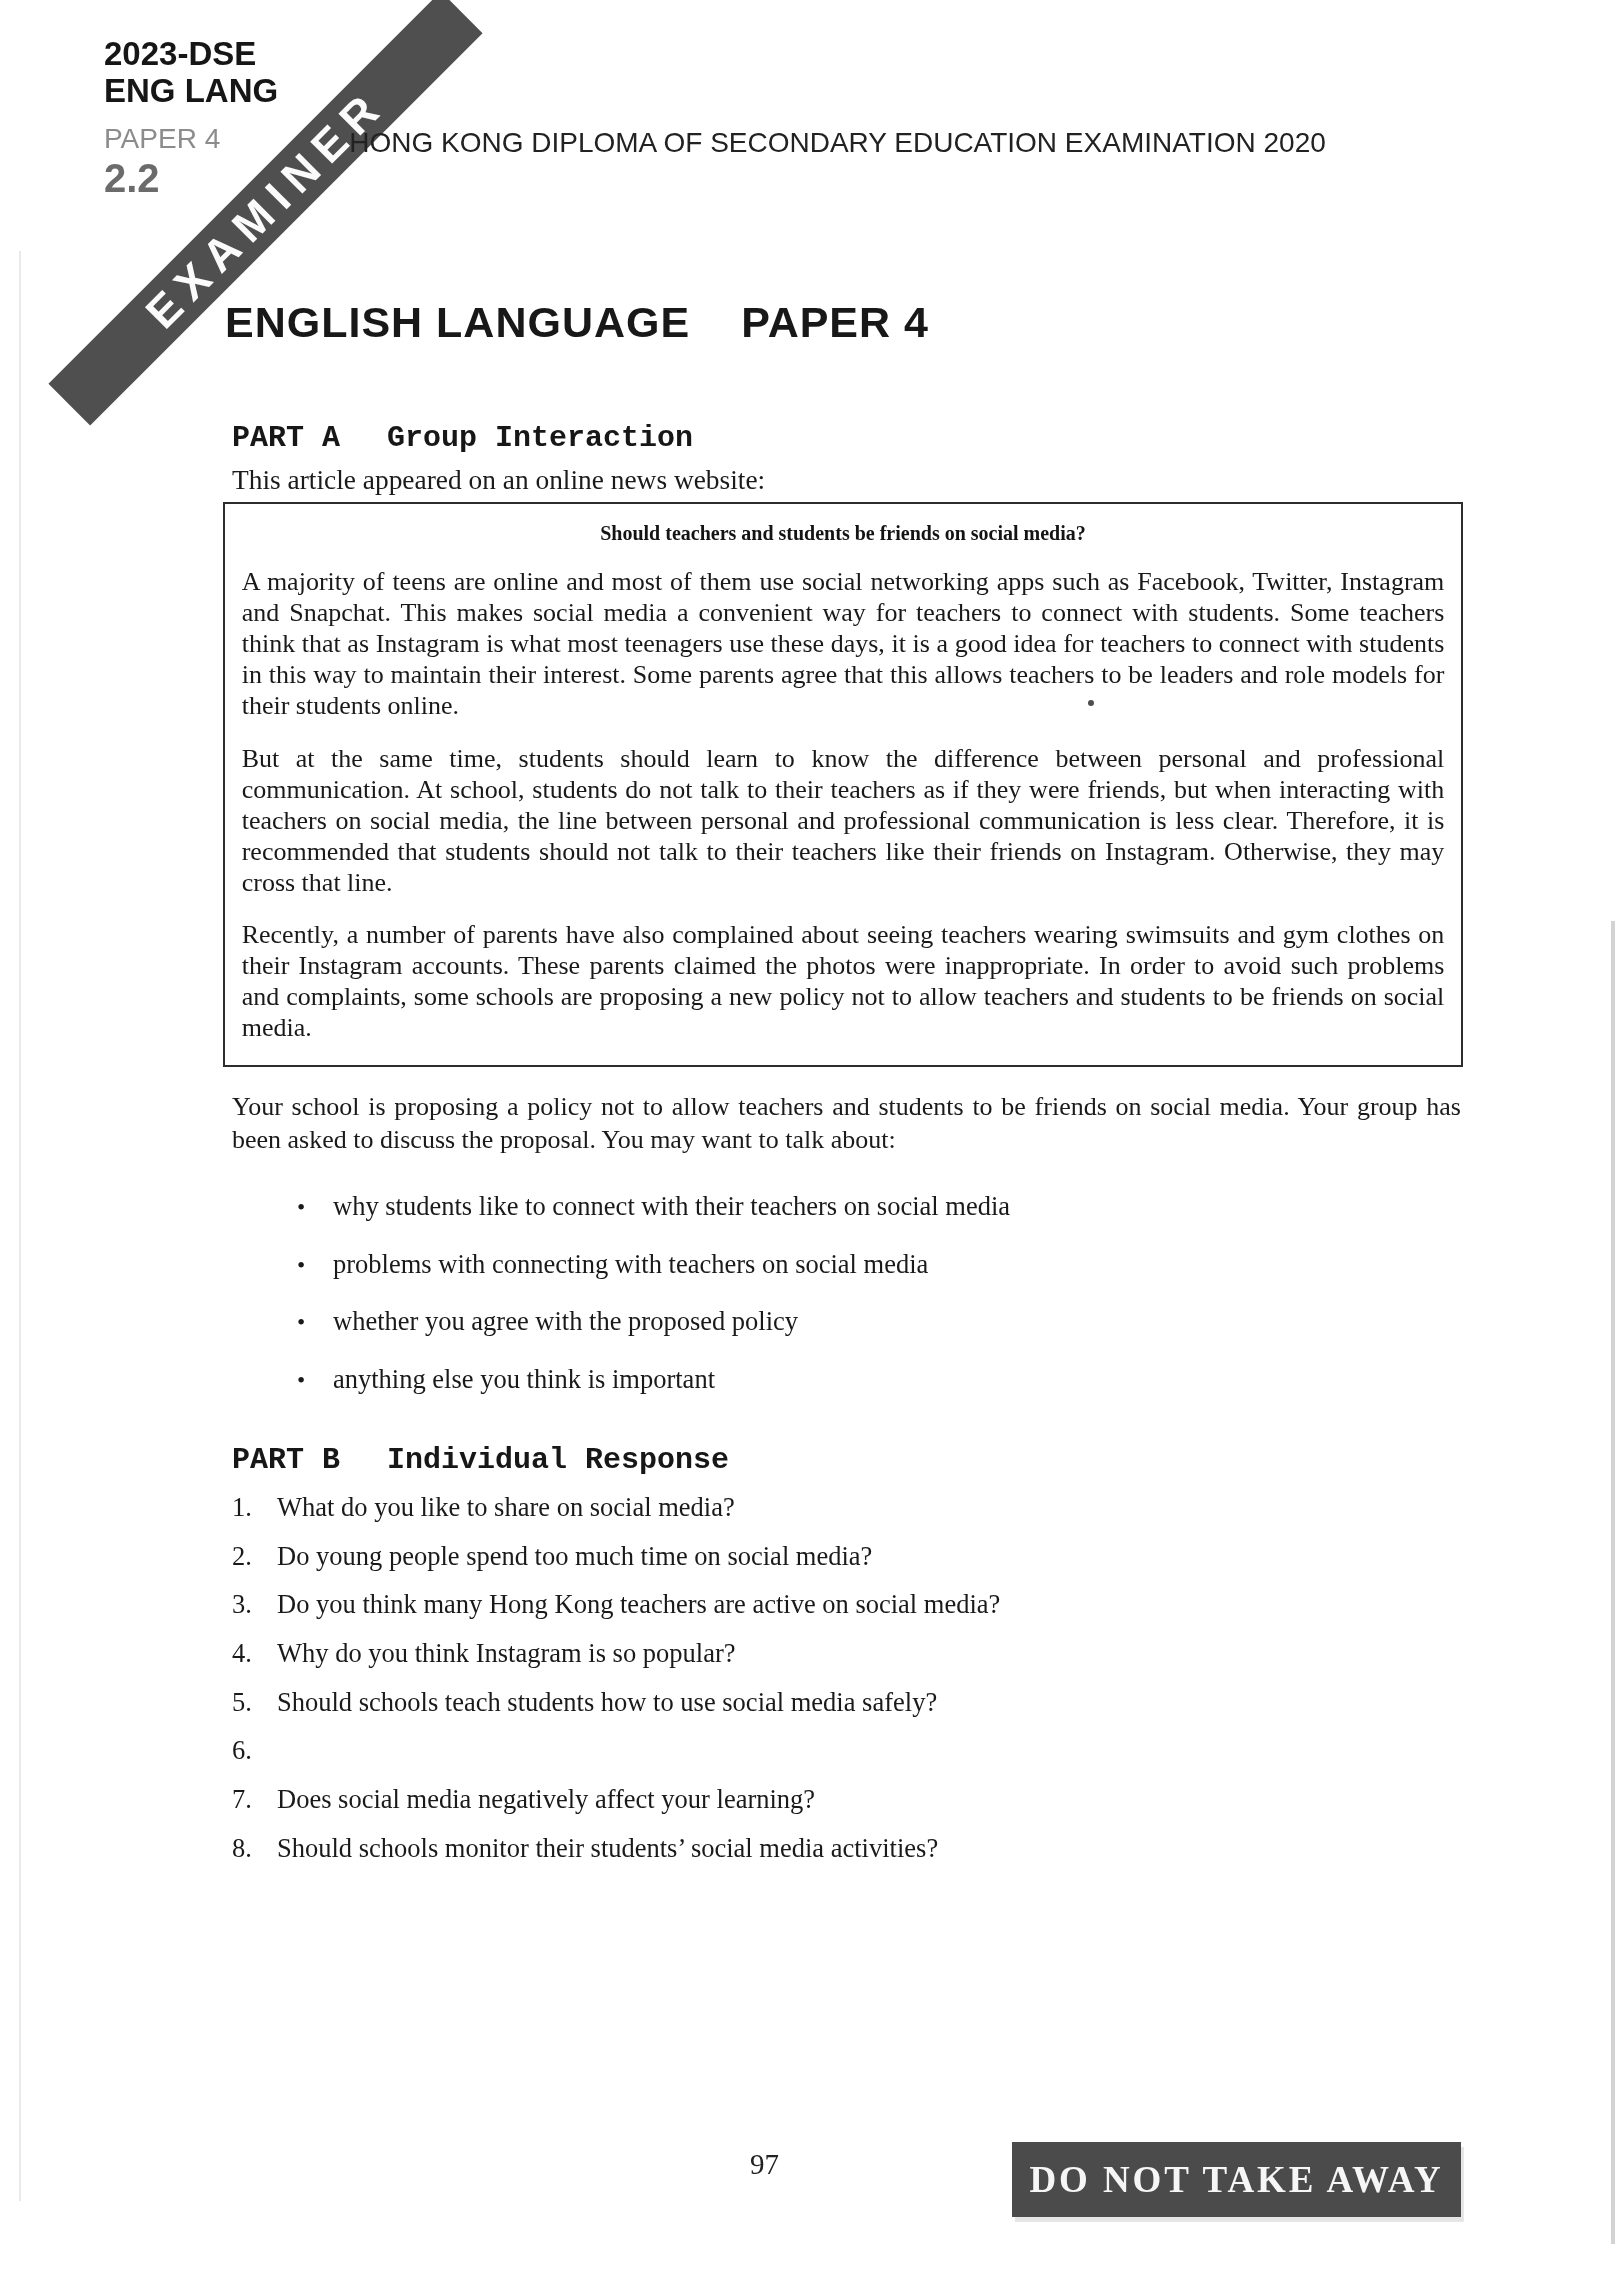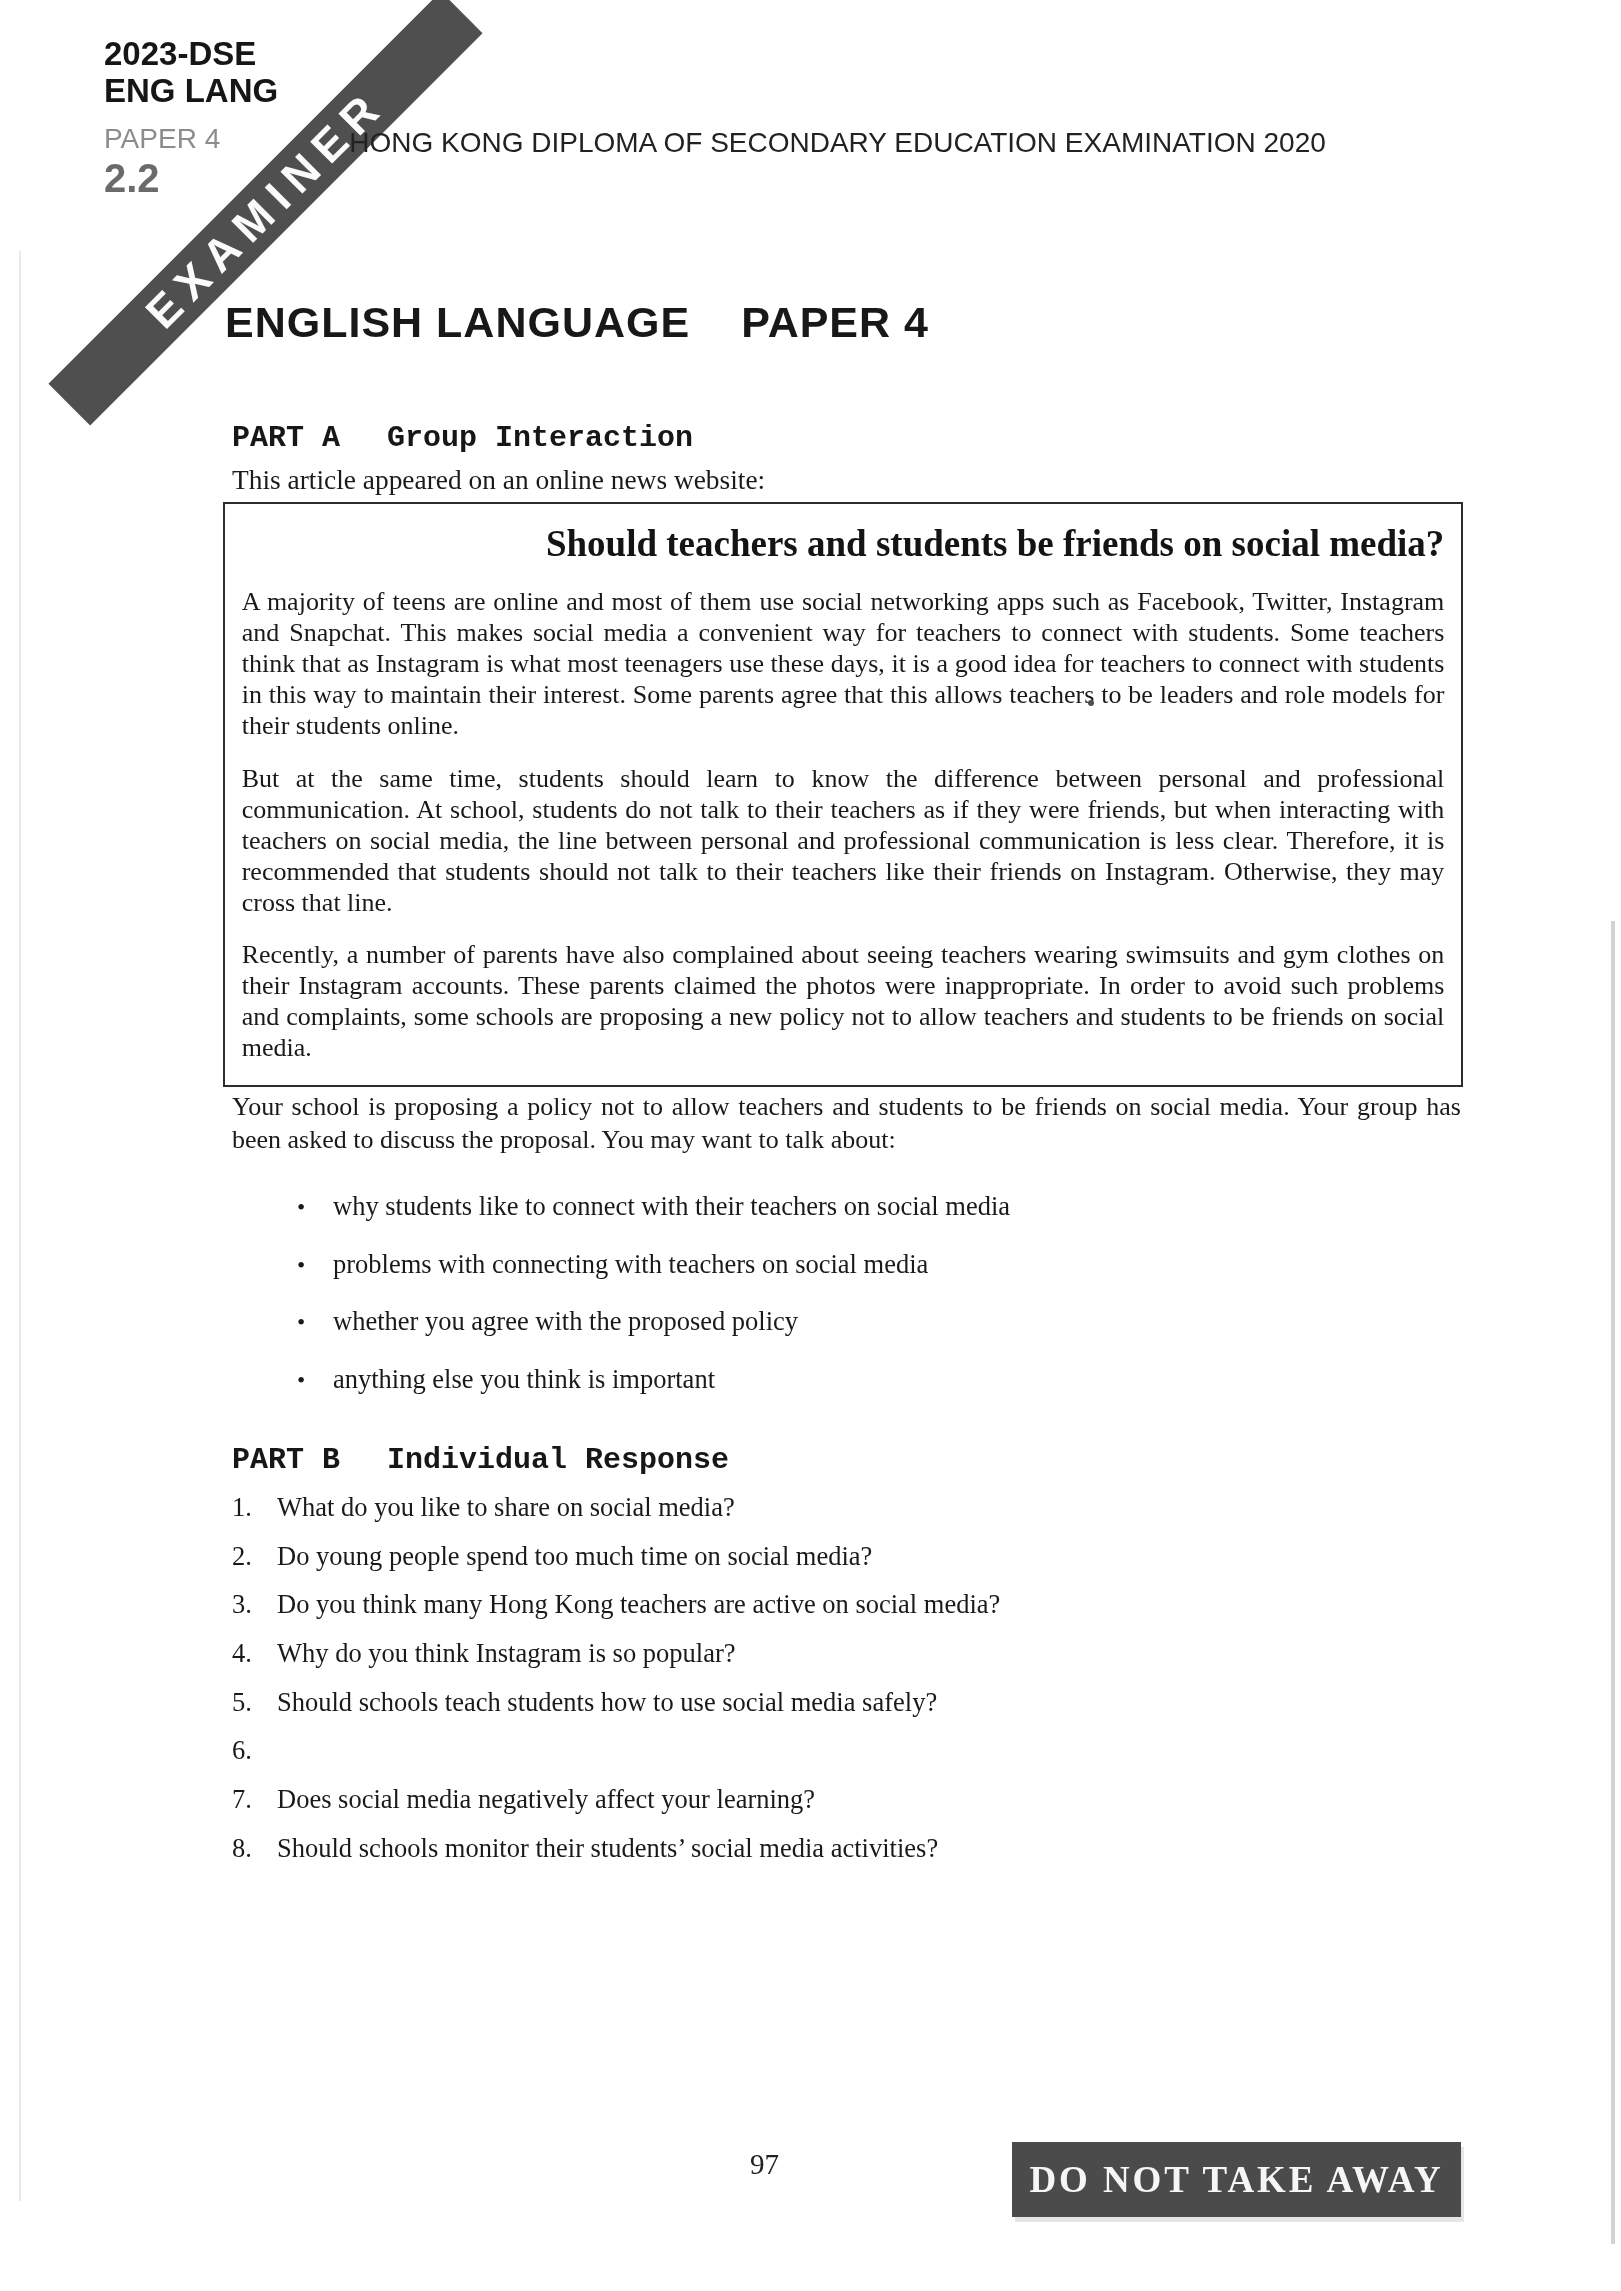--- a/index.html
+++ b/index.html
@@ -49,21 +49,21 @@
   .pa { top:421px; }
   .pb { top:1443px; }
   .intro { position:absolute; left:232px; top:465px; font-size:27.4px; color:#1b1b1b; }
   
   .article-box {
     position:absolute; left:223px; top:502px; width:1240px;
     border:2.9px solid #2d2d2d;
     padding:15.7px 16.7px 21.6px 16.7px;
     background:#fff;
   }
-  .article-title { text-align:right; font-weight:700; font-size:37px; color:#141414; margin-top:2px; }
+  .article-title { text-align:center; font-weight:700; font-size:20px; color:#141414; margin-top:2px; }
   .article-box p {
     margin-top:21.6px;
     font-size:26px; line-height:31px;
     text-align:justify; color:#191919;
   }
   
   .task {
     position:absolute; left:232px; top:1090px; width:1229px;
     font-size:26px; line-height:33px; text-align:justify; color:#1a1a1a;
   }

